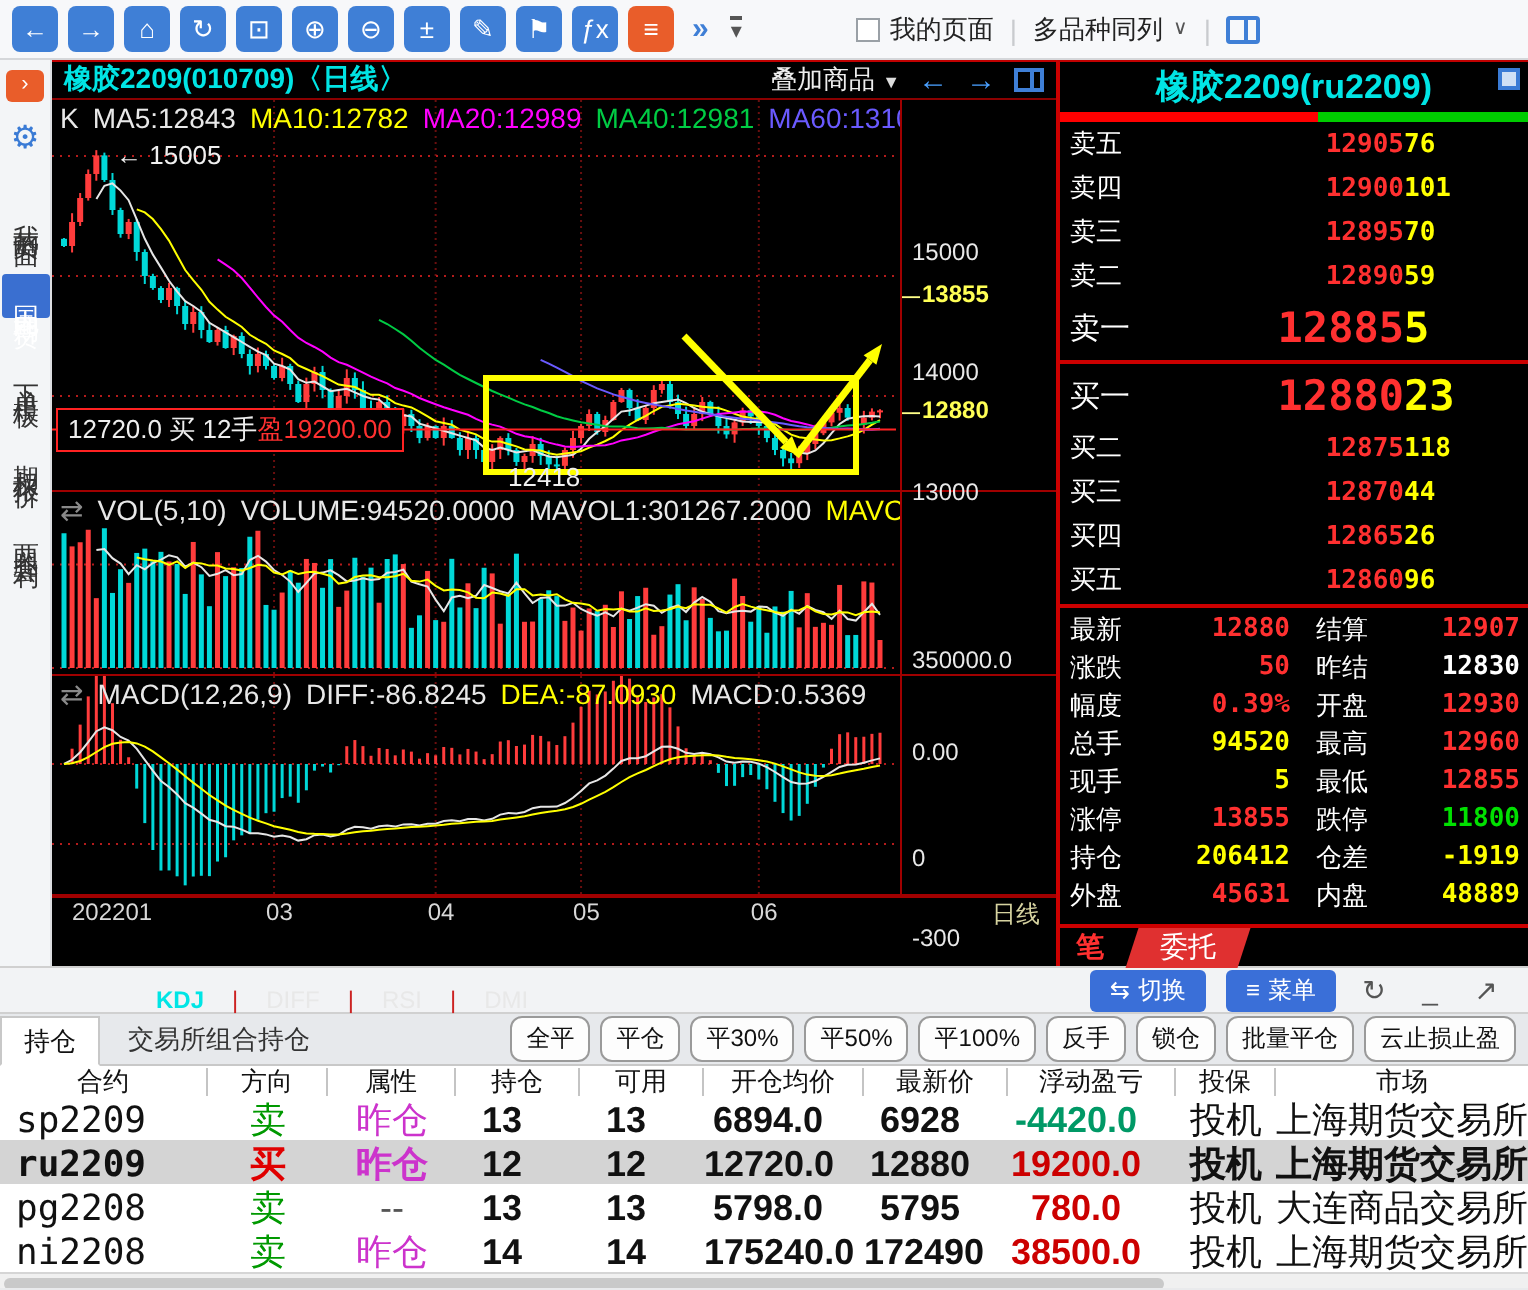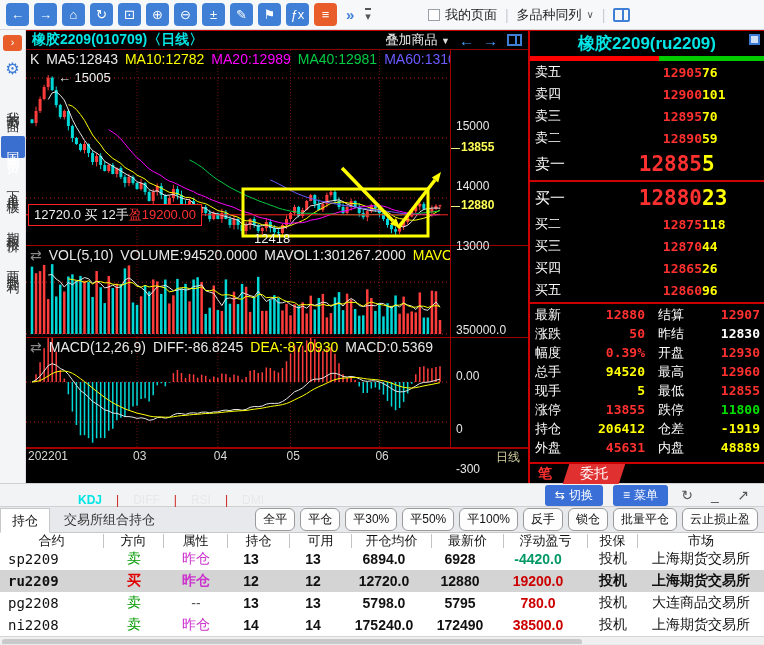--- a/index.html
+++ b/index.html
@@ -133,21 +133,21 @@
   #pos-btns { margin-left:auto; display:flex; gap:5px; padding-right:6px; }
   #pos-btns .pbtn { background:#fdfdfd; border:1px solid #9a9a9a; border-radius:6px;
     font-size:12px; color:#111; padding:2px 7px; cursor:pointer; white-space:nowrap; }
 
   .tgrid { display:grid; grid-template-columns:104px 60px 64px 62px 62px 80px 72px 84px 50px 1fr;
     align-items:center; }
   #pos-header { height:21px; font-size:13px; color:#111; background:#fff; }
   #pos-header div { text-align:center; border-right:1px solid #c4c4c4; line-height:14px; }
   #pos-header div:first-child { text-align:center; }
   #pos-header div:last-child { border-right:none; }
-  .trow { height:22px; font-size:14px; background:#fff; color:#111; }
+  .trow { height:22px; font-size:18px; background:#fff; color:#111; }
   .trow.selected { background:#d4d4d4; font-weight:bold; }
   .trow .c-contract { padding-left:8px; font-family:"DejaVu Sans Mono",monospace; }
   .trow .c-center { text-align:center; }
   .trow .c-num { text-align:center; padding-right:16px;font-weight:bold; }
   .trow .c-market { text-align:center; }
   .dgreen { color:#009900; } .dred { color:#e00000; } .dmag { color:#cc33cc; }
   .pgreen { color:#009966; } .pred { color:#cc0000; } .dgray { color:#555; }
 
   #hscroll { height:10px; background:#f0f0f0; border-top:1px solid #d5d5d5; position:relative; margin-top:auto; }
   #hscroll .thumb { position:absolute; left:2px; top:2px; width:580px; height:6px; background:#c9c9c9; border-radius:3px; }
@@ -692,21 +692,21 @@
           </svg>
       </div>
       <div class="gutter">
         <span class="axis-label" style="top:37px;">0</span>
         <span class="axis-label" style="top:77px;">-300</span>
       </div>
     </div>
 
     <div id="x-axis">
       <span id="period-label">日线</span>
-    <span style="left: 2px;">202201</span>
+    <span style="left: 10px;">202201</span>
         <span style="left: 107.03px;">03</span>
         <span style="left: 187.822px;">04</span>
         <span style="left: 260.535px;">05</span>
         <span style="left: 349.406px;">06</span>
       </div>
 
     <div id="ind-tabs">
       <span class="tab active">KDJ</span>
       <span class="sep">|</span>
       <span class="tab">DIFF</span>

